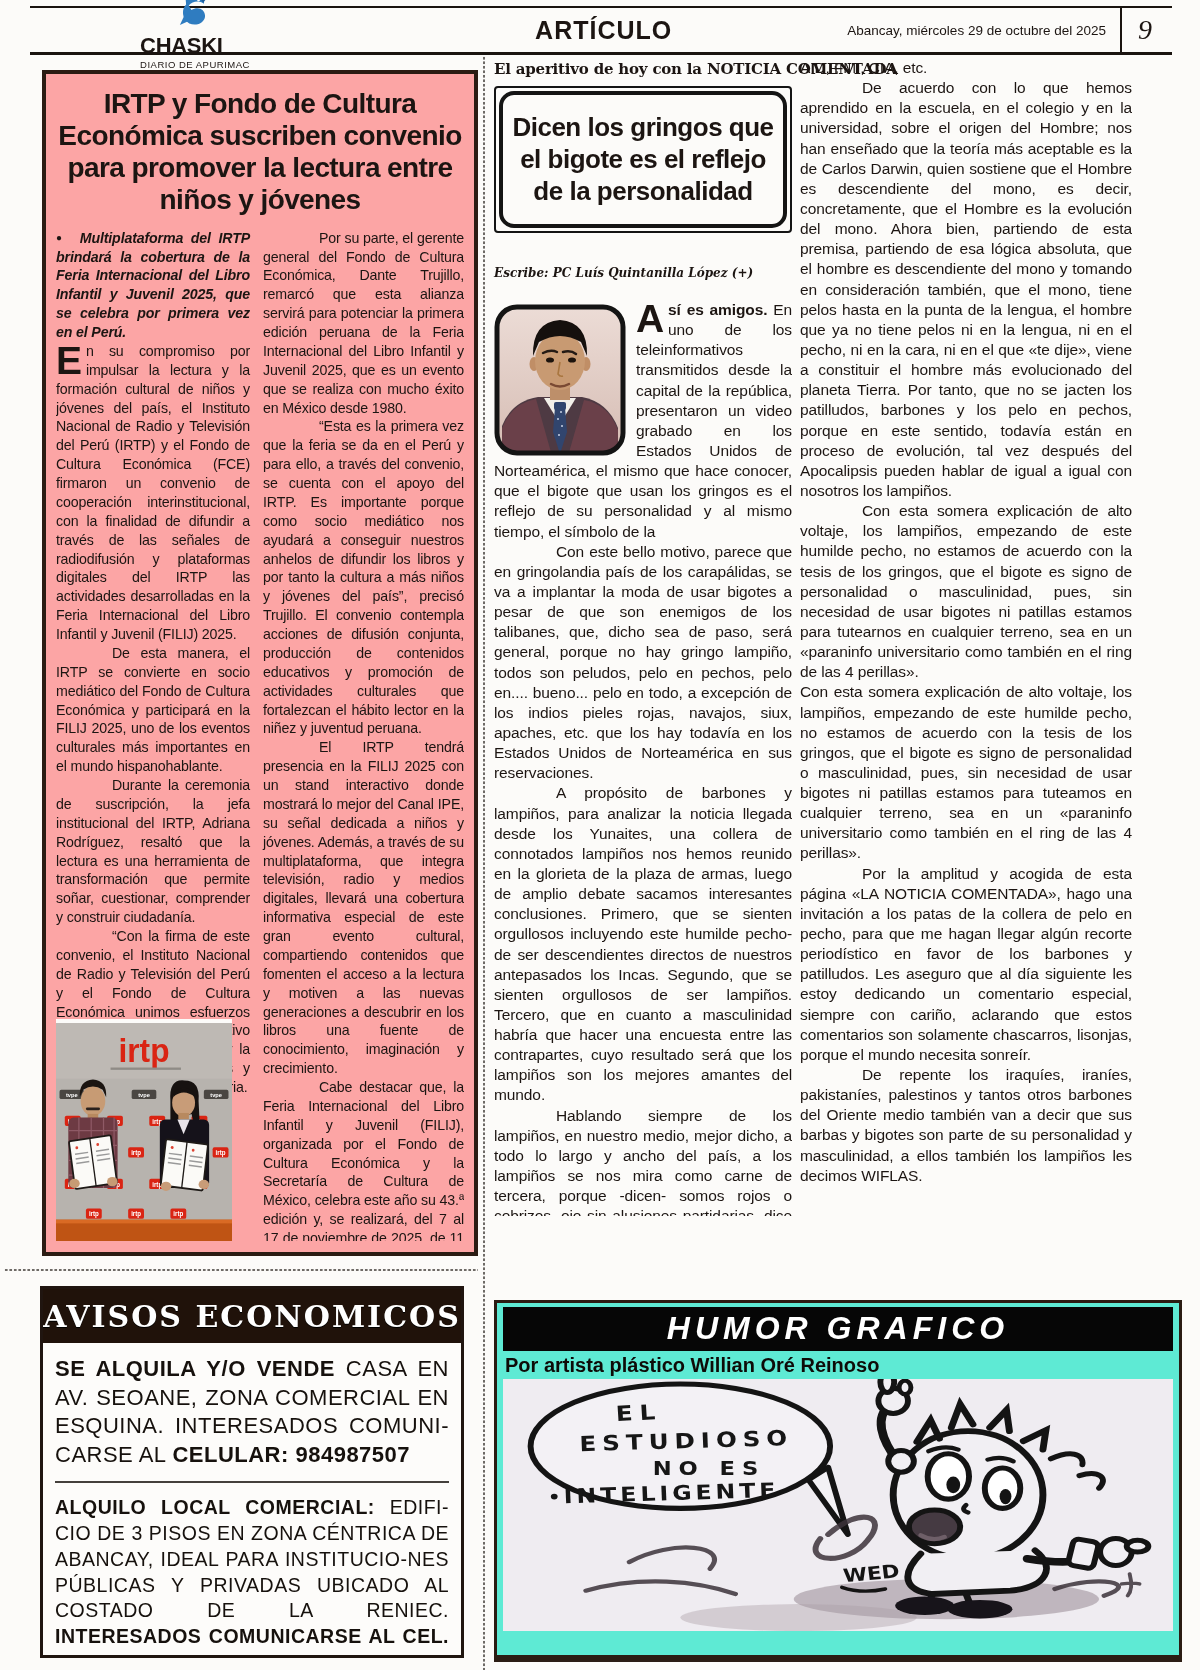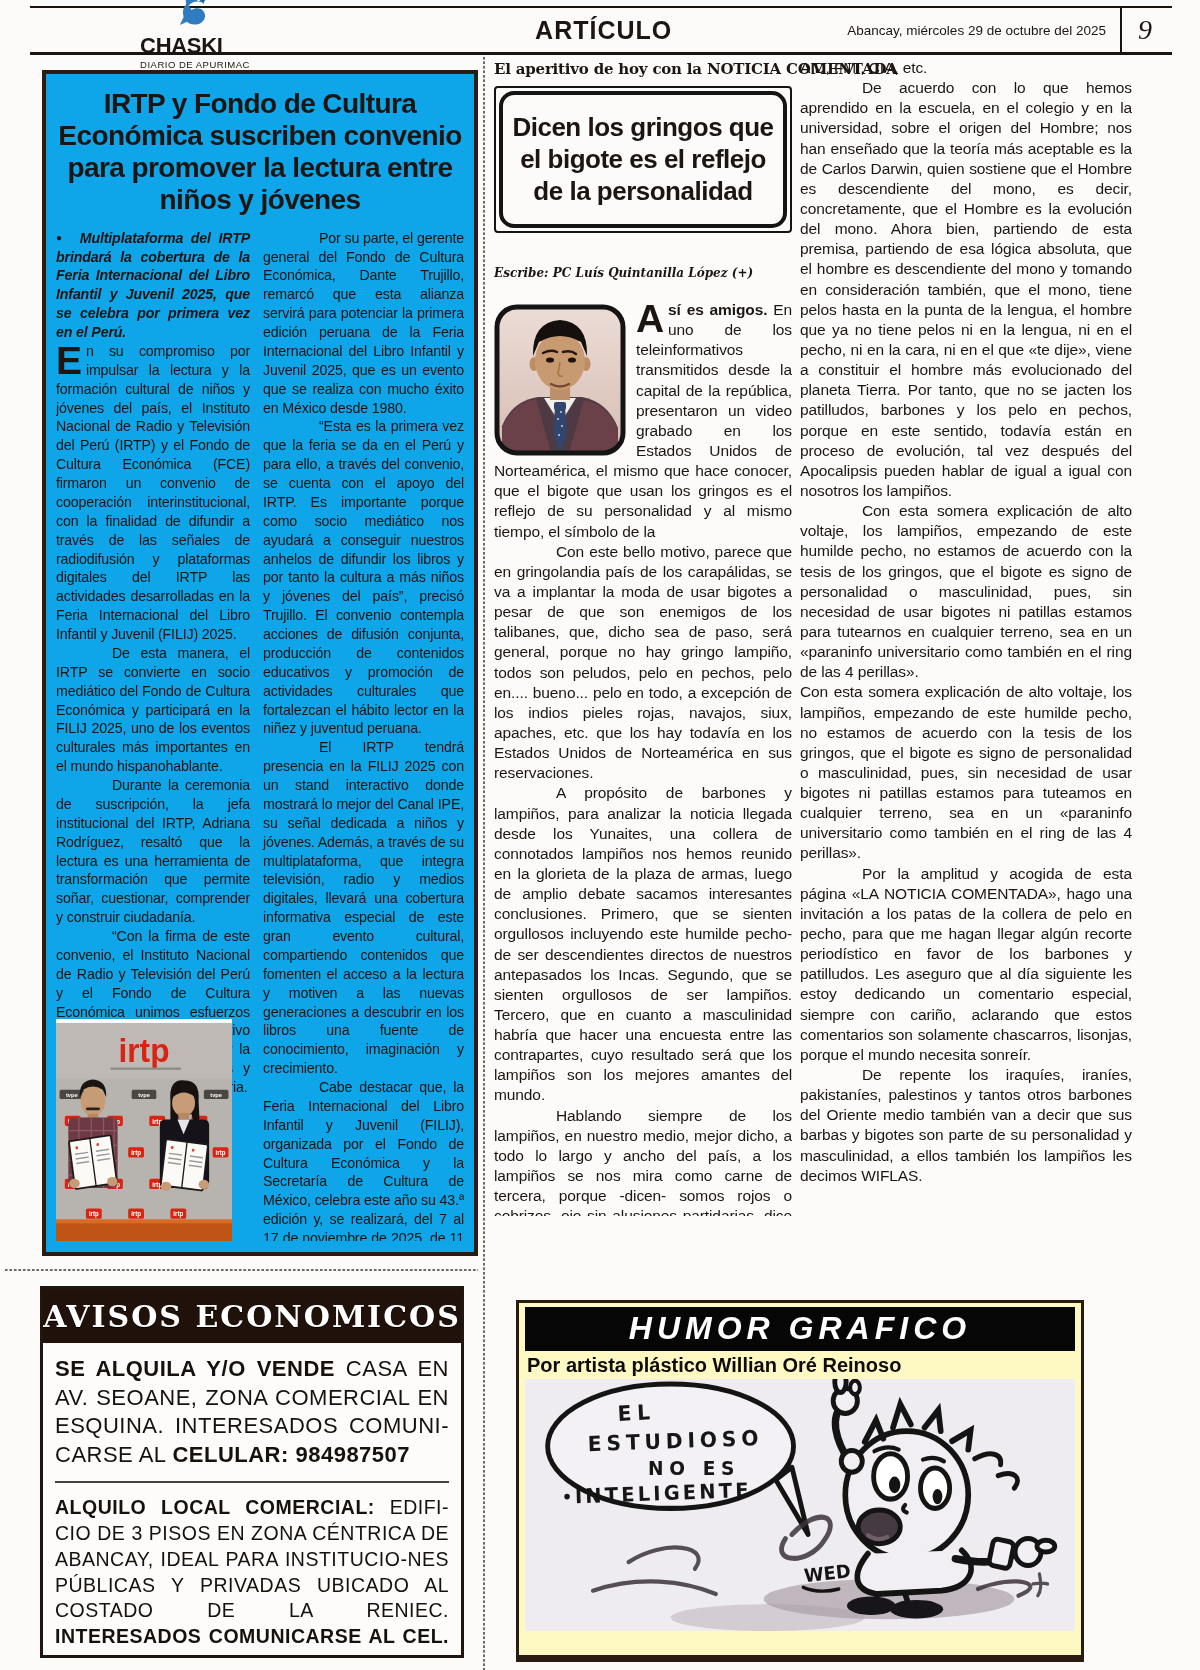--- a/index.html
+++ b/index.html
@@ -13,21 +13,21 @@
   .brand-icon{width:32px;height:38px;flex:0 0 auto;}
   .brand-name{font-size:22px;font-weight:800;line-height:1;letter-spacing:-.3px;}
   .brand-sub{font-size:9.5px;letter-spacing:.5px;margin-top:2px;}
   .section-title{flex:1;text-align:center;font-size:25px;font-weight:800;letter-spacing:1px;}
   .dateline{font-size:13.5px;padding-right:14px;white-space:nowrap;}
   .page-num{border-left:2px solid #1a1410;height:44px;display:flex;align-items:center;
             padding-left:16px;width:34px;font-family:"Liberation Serif",serif;
             font-style:italic;font-size:28px;}
   
   .box-article{position:absolute;left:42px;top:70px;width:436px;height:1186px;
-               border:4px solid #2b1c13;background:#0ea5e9;padding:6px 10px;
+               border:4px solid #2b1c13;background:#fca5a5;padding:6px 10px;
                box-sizing:border-box;overflow:hidden;}
   .headline1{font-size:28px;font-weight:800;text-align:center;line-height:1.14;
              letter-spacing:-.6px;margin:8px 2px 13px;}
   .cols{display:flex;gap:13px;height:1012px;overflow:hidden;position:relative;}
   .colA{width:194px;flex:0 0 auto;}
   .colB{flex:1;min-width:0;}
   .art p{margin:0;text-align:justify;font-size:14.2px;line-height:1.33;letter-spacing:-.15px;}
   .art .indent{text-indent:56px;}
   .lead{font-weight:700;font-style:italic;}
   .lead .bullet{font-size:10px;vertical-align:2px;margin-right:14px;font-style:normal;}
@@ -64,22 +64,22 @@
              letter-spacing:-.5px;margin:0;}
   .byline{position:absolute;left:494px;top:266px;width:320px;font-family:"DejaVu Serif",serif;
           font-style:italic;font-weight:700;font-size:12px;}
   .ncol p{margin:0;text-align:justify;font-size:15.5px;line-height:1.3;letter-spacing:-.1px;}
   .ncol .indent{text-indent:62px;}
   .mid-body{position:absolute;left:494px;top:300px;width:298px;height:916px;overflow:hidden;}
   .right-body{position:absolute;left:800px;top:58px;width:332px;height:1196px;overflow:hidden;}
   .portrait{float:left;width:132px;height:152px;margin:4px 10px 4px 0;}
   .portrait svg{width:100%;height:100%;display:block;}
   
-  .humor{position:absolute;left:516px;top:1300px;width:568px;height:362px;
-         border:3px solid #2b1c13;border-bottom-width:7px;background:#fef9c3;
+  .humor{position:absolute;left:494px;top:1300px;width:688px;height:362px;
+         border:3px solid #2b1c13;border-bottom-width:7px;background:#5eead4;
          box-sizing:border-box;padding:4px 6px;overflow:hidden;}
   .humor-head{background:#060606;color:#fff;text-align:center;font-size:32px;font-weight:700;
               font-style:italic;letter-spacing:5px;height:44px;line-height:42px;}
   .humor-credit{font-weight:700;font-size:20px;padding:3px 2px 2px;color:#0e0b08;}
   .cartoon{width:100%;height:252px;display:block;}
 </style>
 </head>
 <body>
 
 <div class="page">

